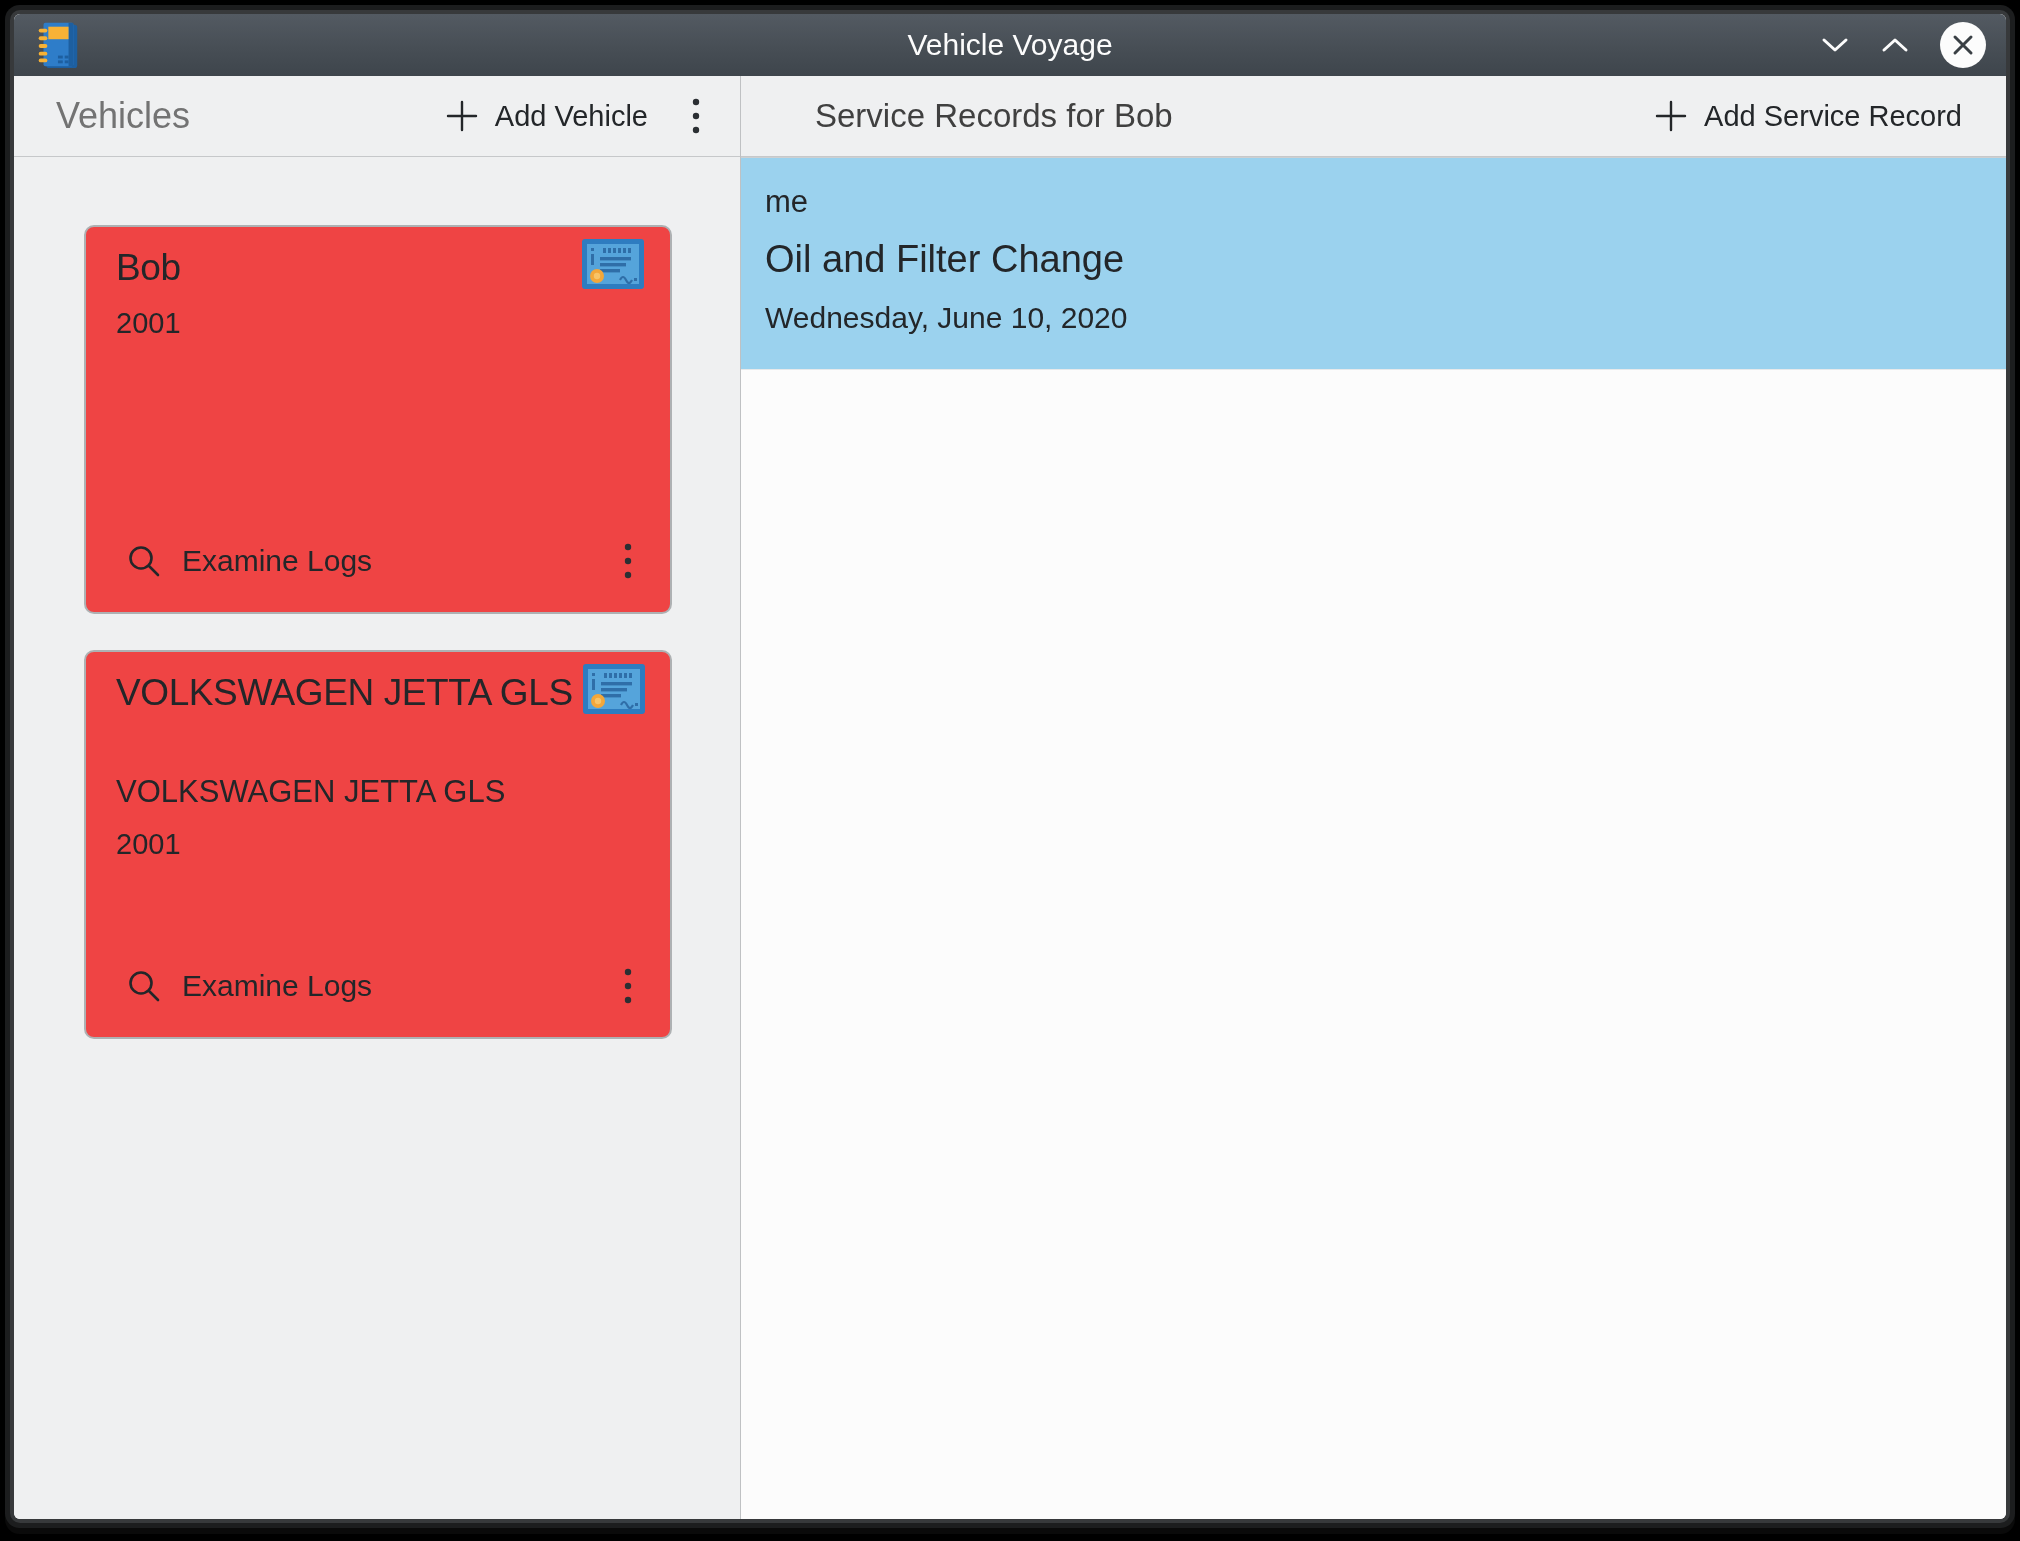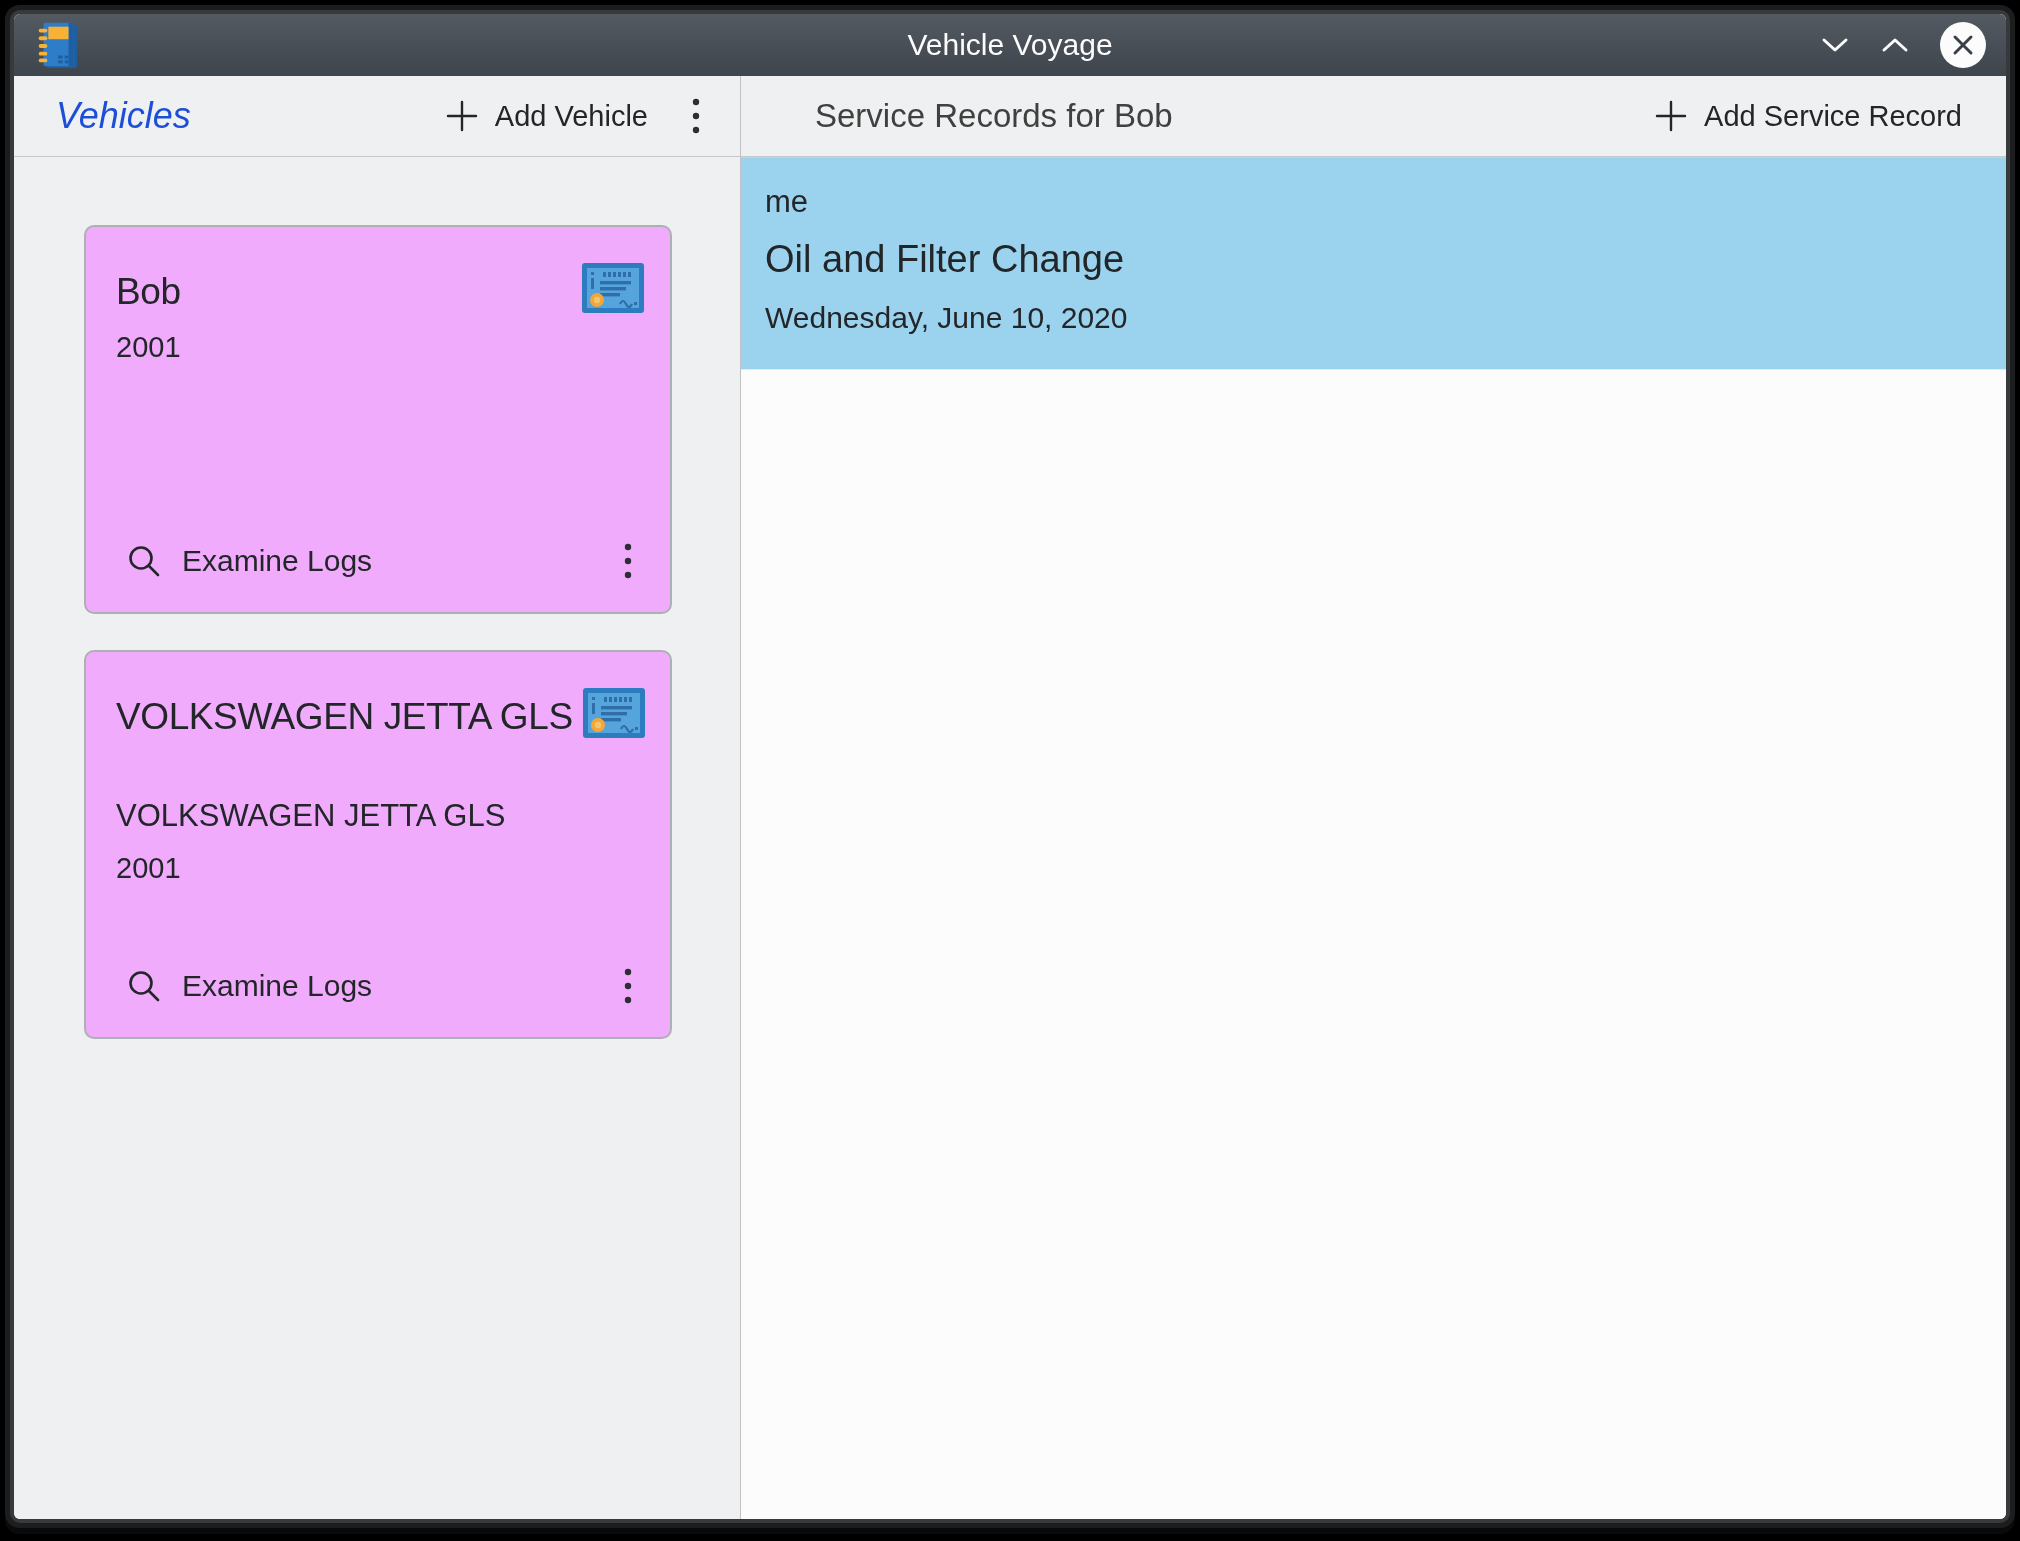--- a/index.html
+++ b/index.html
@@ -48,42 +48,42 @@
   }
   .right-panel { flex:1; background:#fcfcfc; display:flex; flex-direction:column; }
   .panel-header {
     height:80px; flex:0 0 80px;
     background:#eff0f1;
     border-bottom:1px solid #c6c8ca;
     display:flex; align-items:center;
   }
   .left-panel .panel-header { padding:0 30px 0 42px; }
   .right-panel .panel-header { padding:0 40px 0 38px; }
-  .vehicles-title { font-size:36px; color:#1d4ed8;font-style:italic; }
+  .vehicles-title { font-size:36px; color:#737373; }
   .records-title { font-size:33px; color:#404040;margin-left:36px; }
   .add-btn {
     margin-left:auto;
     background:none; border:none; cursor:pointer;
     display:flex; align-items:center; gap:16px;
     font-family:inherit; font-size:29px; color:#232629;
     padding:6px 4px;
   }
   .kebab-btn {
     background:none; border:none; cursor:pointer;
     padding:8px 10px; margin-left:30px;
     display:flex; align-items:center;
   }
   
   .cards { padding:68px 68px 0 70px; display:flex; flex-direction:column; gap:36px; }
   .card {
-    background:#f0abfc;
+    background:#ef4444;
     border:2px solid #aeb1b3;
     border-radius:10px;
     min-height:389px; box-sizing:border-box;
-    padding:36px 26px 24px 30px;
+    padding:12px 26px 24px 30px;
     display:flex; flex-direction:column;
     cursor:pointer;
   }
   .card-top { display:flex; align-items:flex-start; justify-content:space-between; gap:10px; }
   .card-title { font-size:37px; letter-spacing:-0.4px; white-space:nowrap; padding-top:8px; }
   .cert-icon { width:62px; height:50px; flex:0 0 auto; }
   .card-model { font-size:31px; margin-top:60px; }
   .card-year  { font-size:29px; margin-top:18px; }
   .card-bottom { margin-top:auto; display:flex; }
   .examine-btn {

